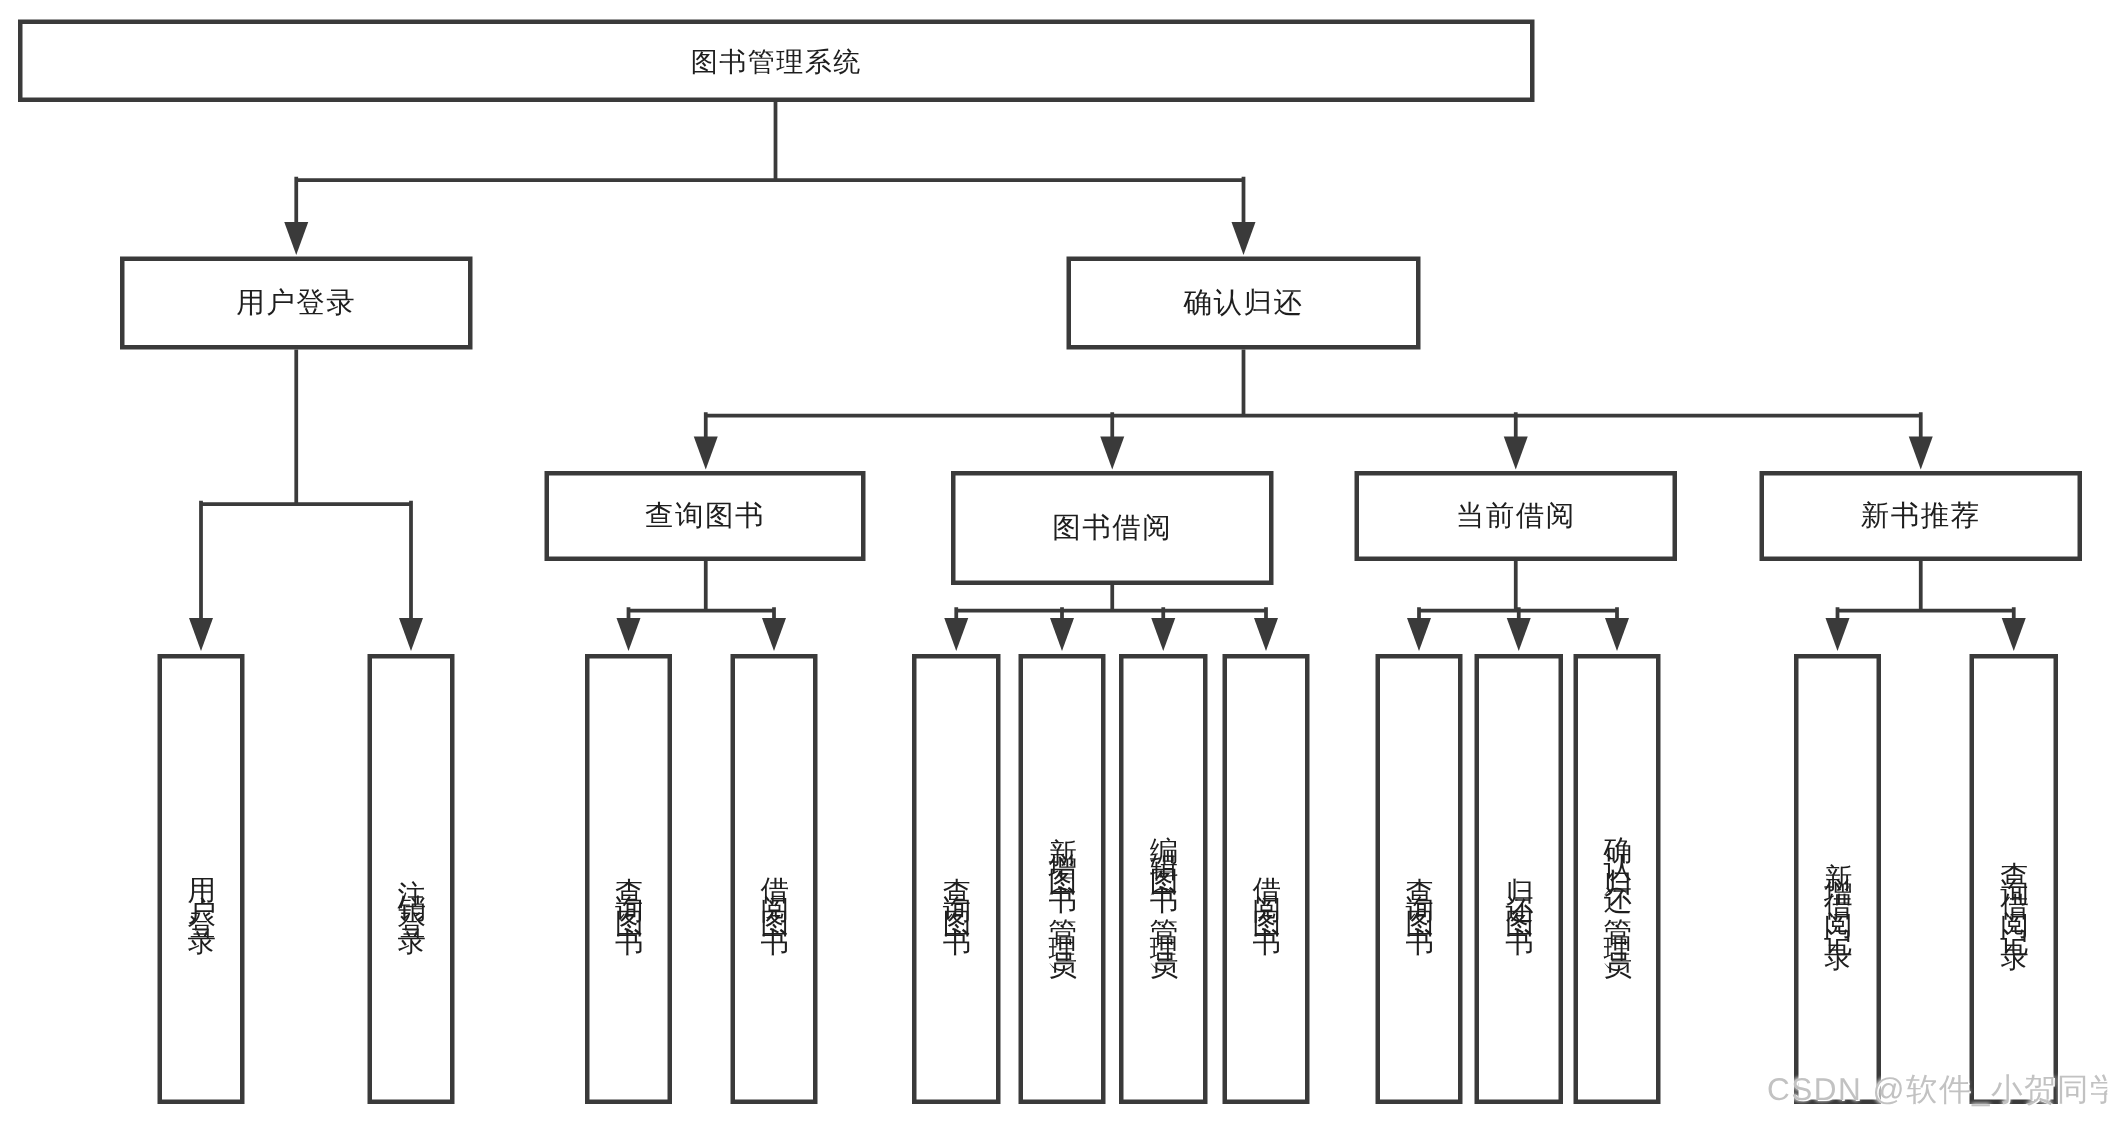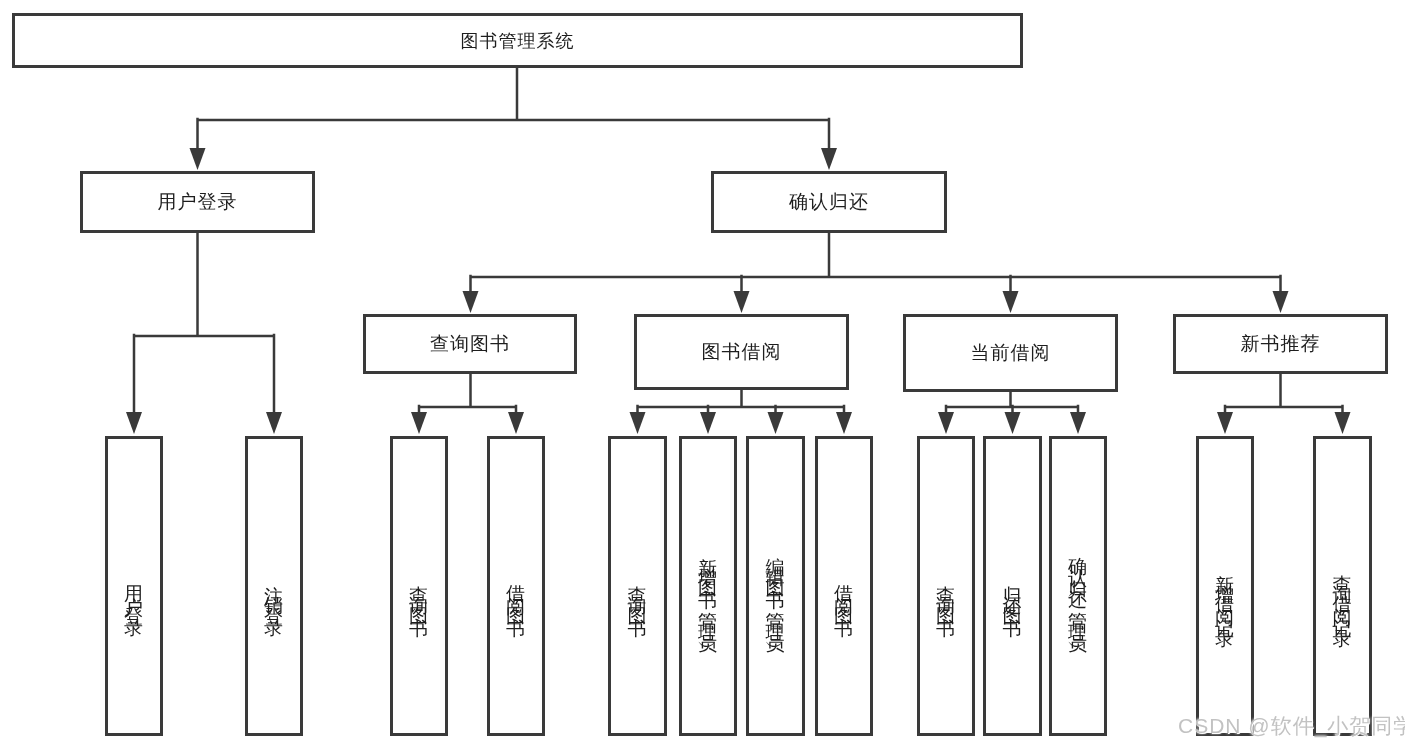--- a/index.html
+++ b/index.html
@@ -124,21 +124,21 @@
   <div class="node hdr" style="left:711px;top:171px;width:236px;height:62px">
     <span class="lbl">确认归还</span>
   </div>
 
   <div class="node hdr" style="left:363px;top:314px;width:214px;height:60px">
     <span class="lbl">查询图书</span>
   </div>
   <div class="node hdr" style="left:634px;top:314px;width:215px;height:76px">
     <span class="lbl">图书借阅</span>
   </div>
-  <div class="node hdr" style="left:903px;top:314px;width:215px;height:78px">
+  <div class="node hdr" style="left:903px;top:314px;width:215px;height:60px">
     <span class="lbl">当前借阅</span>
   </div>
   <div class="node hdr" style="left:1173px;top:314px;width:215px;height:60px">
     <span class="lbl">新书推荐</span>
   </div>
 
   <div class="node leaf" style="left:105px;top:436px;width:58px;height:300px">
     <span class="vlbl">用户登录</span>
   </div>
   <div class="node leaf" style="left:245px;top:436px;width:58px;height:300px">

